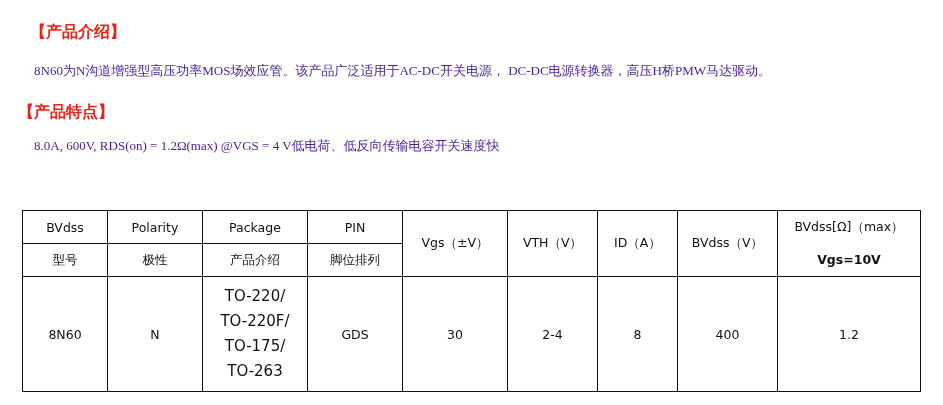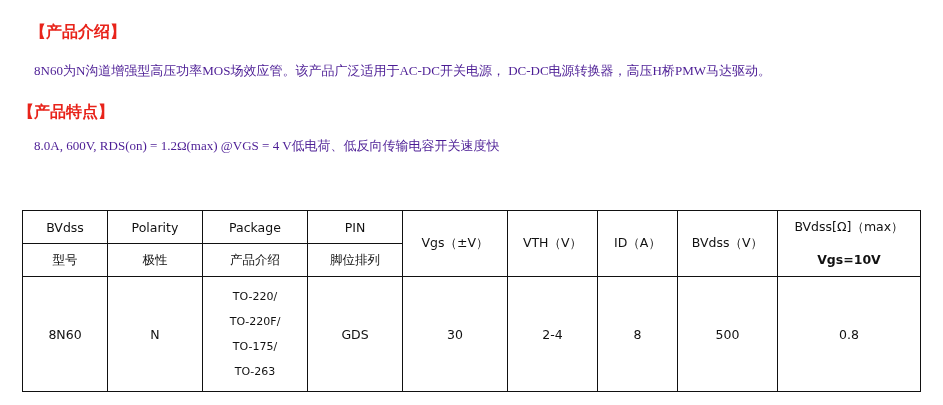--- a/index.html
+++ b/index.html
@@ -59,21 +59,21 @@
     vertical-align: middle;
     padding: 3px 2px;
     color: #111111;
   }
   .hdr-row td { height: 26px; }
   .hdr-row2 td { height: 26px; }
   .data-row td { height: 108px; }
 
   .pkg-cell {
     line-height: 25px;
-    font-size: 11px;
+    font-size: 15px;
   }
   .pkg-cell div { white-space: nowrap; }
 
   .rdson-top {
     border-bottom: none !important;
   }
   .rdson-bottom {
     border-top: none !important;
     font-weight: bold;
   }
@@ -127,19 +127,19 @@
         <td class="pkg-cell">
           <div>TO-220/</div>
           <div>TO-220F/</div>
           <div>TO-175/</div>
           <div>TO-263</div>
         </td>
         <td>GDS</td>
         <td>30</td>
         <td>2-4</td>
         <td>8</td>
-        <td>500</td>
-        <td>0.8</td>
+        <td>400</td>
+        <td>1.2</td>
       </tr>
     </tbody>
   </table>
 
 </div>
 
 </body></html>

